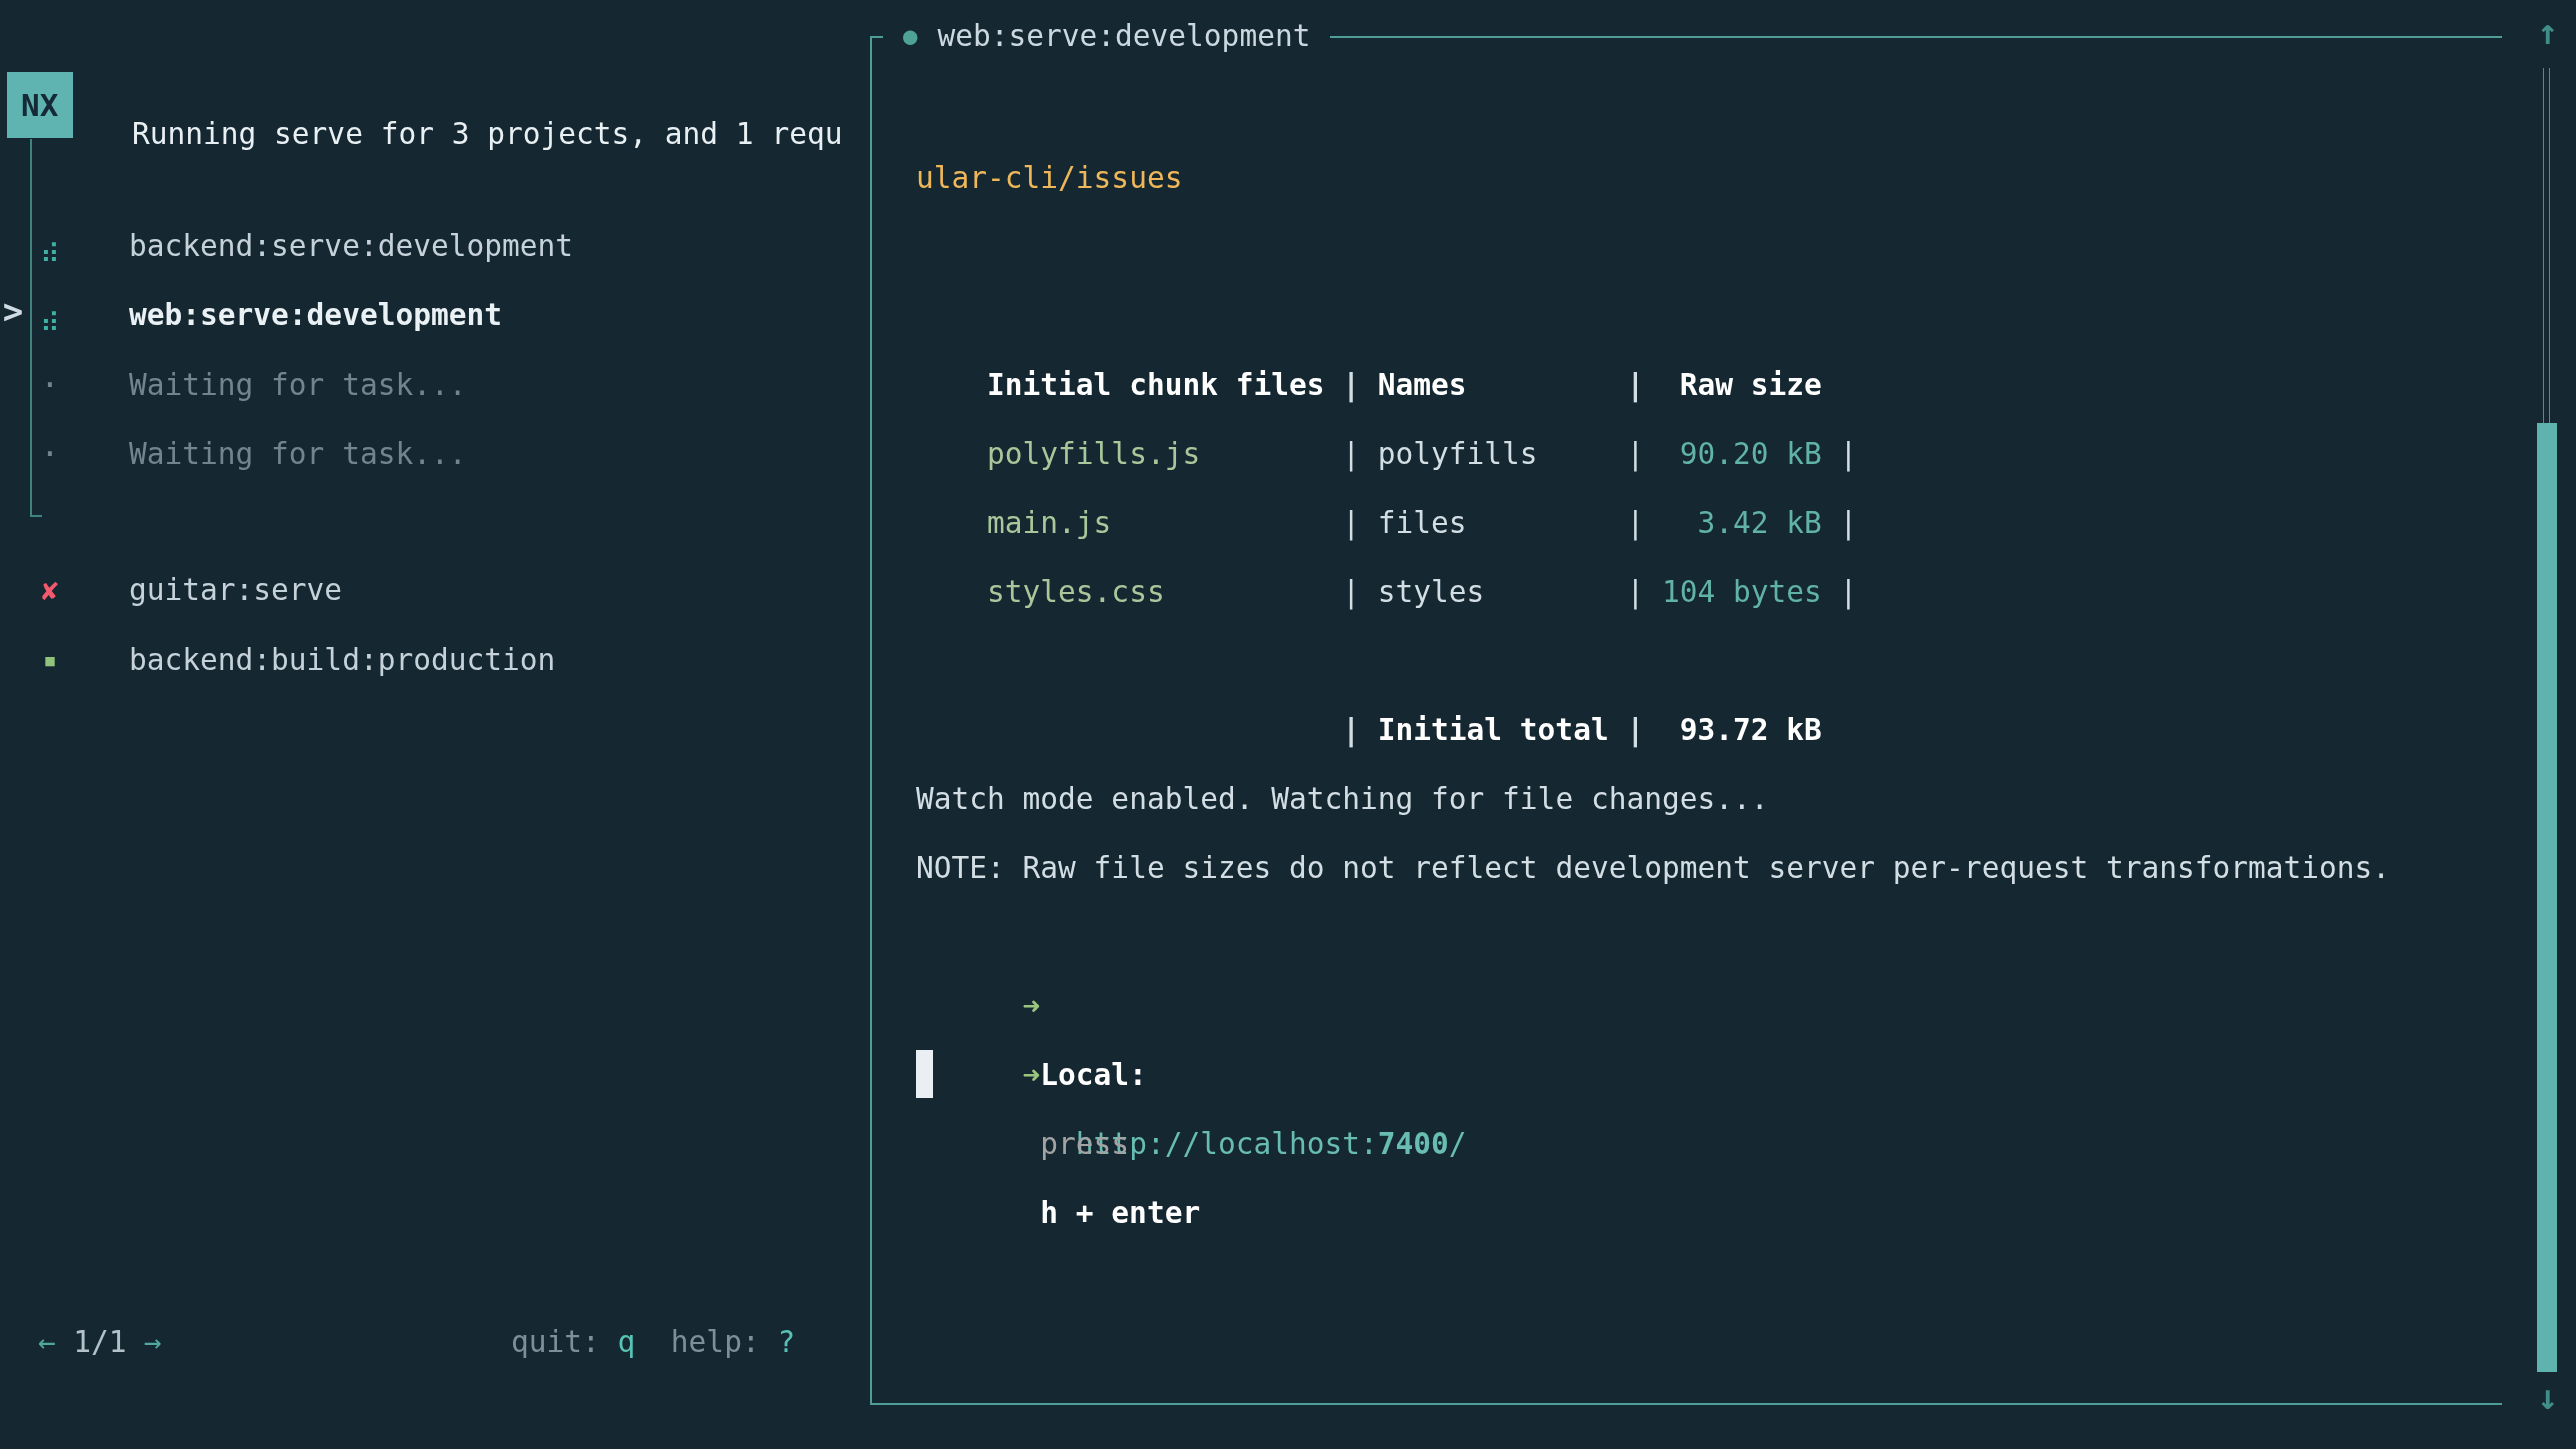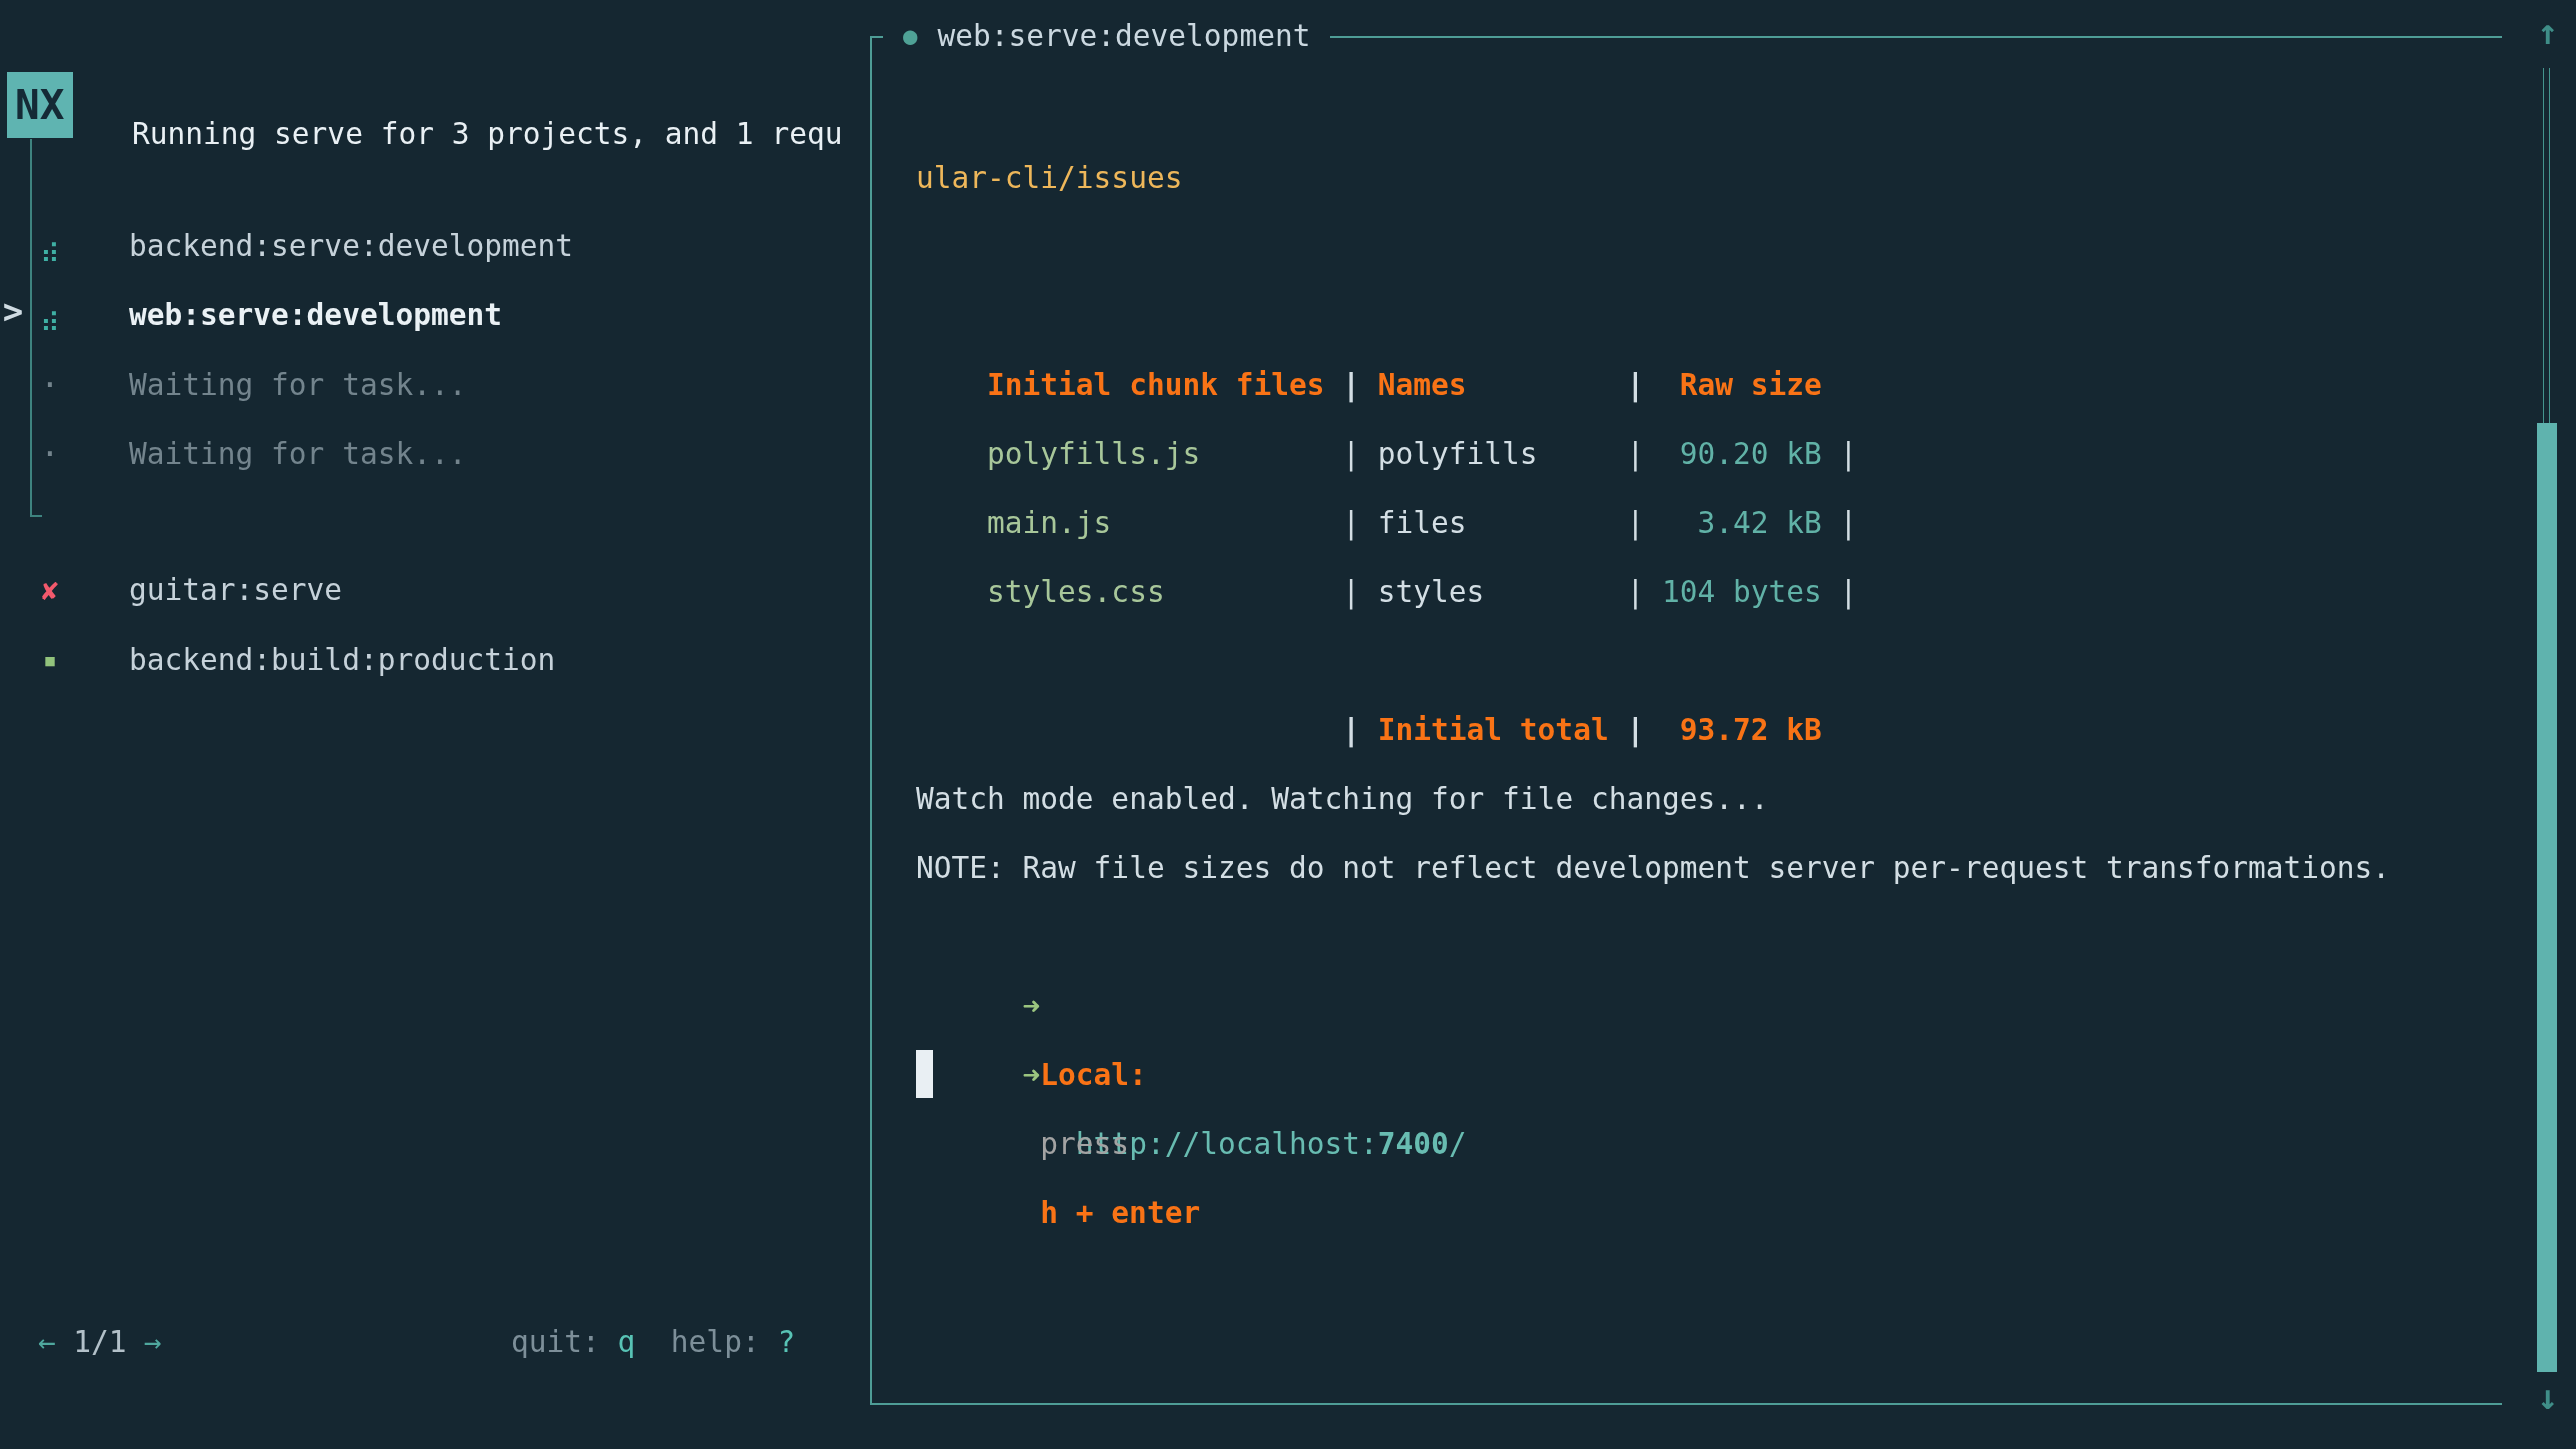--- a/index.html
+++ b/index.html
@@ -11,21 +11,21 @@
     font-size: 29.5px;
     color: #D3DEE4;
   }
   .abs { position: absolute; }
 
   
   #nx-badge {
     left: 6.7px; top: 72px; width: 66px; height: 66px;
     background: #5FB4B1; color: #152A36;
     display: flex; align-items: center; justify-content: center;
-    font-weight: bold; font-size: 41px;
+    font-weight: bold; font-size: 31px;
   }
   #sidebar-header {
     left: 132px; top: 89px; height: 38px;
     width: 733px; overflow: hidden;
     font-weight: normal; color: #E9F0F4; white-space: nowrap; margin-top: 28px;
   }
   #tree-guide {
     left: 29.5px; top: 139px; width: 10.7px; height: 376px;
     border-left: 2px solid #3E837F;
     border-bottom: 2px solid #3E837F;
@@ -86,21 +86,21 @@
   #panel-title .dot { color: #4FA296; font-size: 24px; }
   #panel-title .ttl { color: #CBD8E0; }
 
   #output-content {
     left: 916px; top: 144px; width: 1587px;
   }
   .line { height: 69px; line-height: 69px; white-space: pre; }
   .gap-above { margin-top: 69px; }
   .yellow { color: #EEB75A; }
   .white  { color: #D3DEE4; }
-  .bright { color: #f97316; font-weight: bold; }
+  .bright { color: #ffffff; font-weight: bold; }
 
   .c1 { display: inline-block; width: 20ch; }
   .c2 { display: inline-block; width: 15ch; padding-left: 1ch; box-sizing: border-box; }
   .c3 { display: inline-block; width: 10ch; text-align: right; }
   .pipe { color: #D3DEE4; }
   .pipe-tail { margin-left: 1ch; }
   .file-name { color: #A8C79A; }
   .size-val  { color: #61B2A7; }
 
   .indent2 { padding-left: 2ch; }

